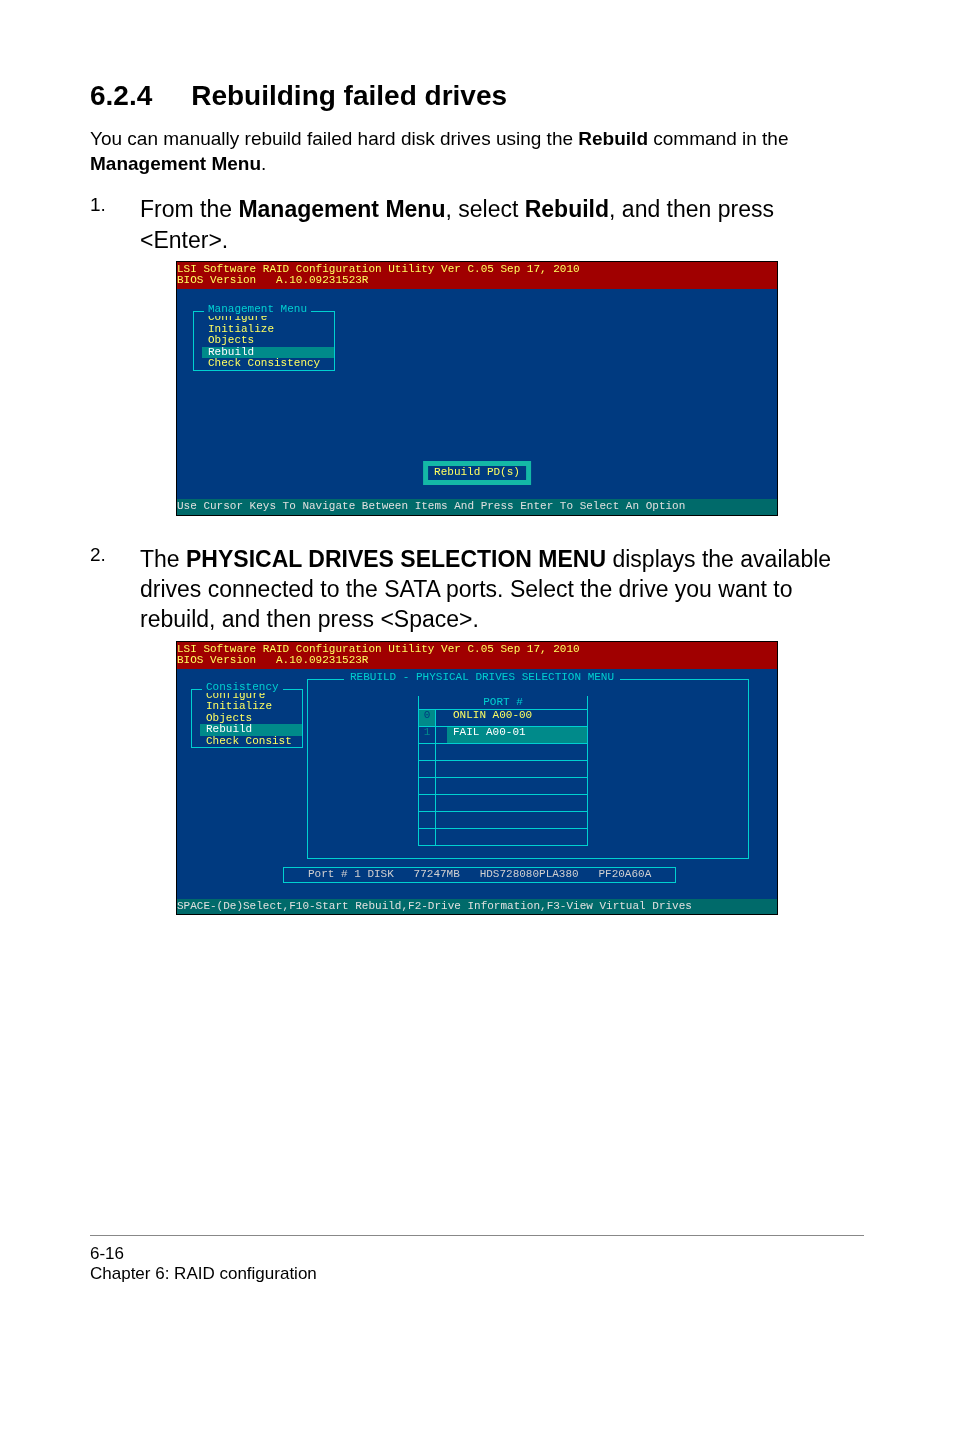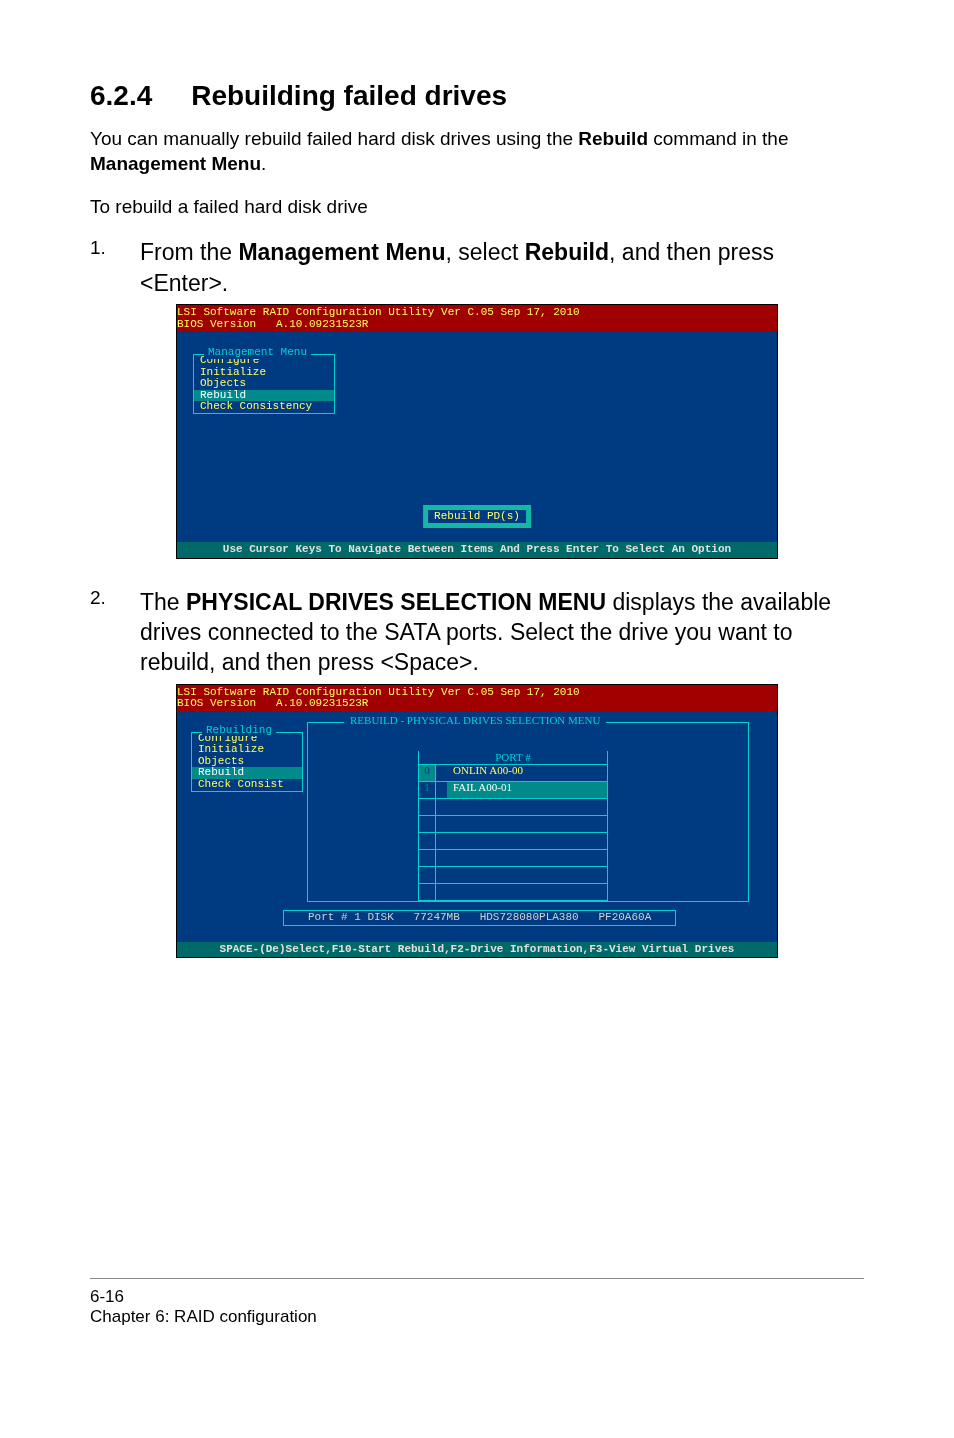--- a/index.html
+++ b/index.html
@@ -55,24 +55,22 @@
     white-space: pre;
   }
   .bios-main {
     position: relative;
     height: 210px;
     color: #ffff60;
   }
   .bios-footer {
     background: #006a6a;
     color: #e0e0e0;
-    text-align: center;
     padding: 2px 0;
     white-space: pre;
-    font-weight: bold;
   }
   .mgmt-menu {
     position: absolute;
     top: 22px;
     left: 16px;
     border: 1px solid #00d0d0;
     background: #003a80;
     padding: 0;
     width: 140px;
   }
@@ -83,20 +81,21 @@
     background: #003a80;
     padding: 0 4px;
     color: #00d0d0;
     font-size: 11px;
     white-space: nowrap;
   }
   .mgmt-item {
     color: #ffff60;
     padding: 0 6px;
     white-space: nowrap;
+    margin-left: 8px;
   }
   .mgmt-item.selected {
     background: #008a8a;
     color: #ffffff;
   }
   .tooltip-box {
     position: absolute;
     bottom: 14px;
     left: 50%;
     transform: translateX(-50%);
@@ -107,37 +106,36 @@
   }
   .bios-main2 { position: relative; height: 230px; color:#ffff60; }
   .rebuild-panel {
     position: absolute;
     top: 10px;
     left: 130px;
     width: 440px;
     height: 178px;
     border: 1px solid #00d0d0;
     background: #003a80;
-    font-family: Liberation Serif, serif;
   }
   .rebuild-panel .panel-title {
     position: absolute;
     top: -8px;
     left: 36px;
     background: #003a80;
     padding: 0 6px;
     color: #00d0d0;
     font-size: 11px;
     white-space: nowrap;
   }
   .port-table {
     position: absolute;
-    top: 28px;
+    top: 16px;
     left: 110px;
-    width: 190px;
+    width: 170px;
   }
   .port-header {
     background: #003a80;
     color: #00d0d0;
     text-align: center;
     border-bottom: 1px solid #00d0d0;
     border-left: 1px solid #00d0d0;
     border-right: 1px solid #00d0d0;
     padding: 1px 0;
   }
@@ -199,21 +197,20 @@
 
   <h2 class="section-title">
     <span>6.2.4</span>&nbsp;&nbsp;&nbsp;&nbsp;
     <span>Rebuilding failed drives</span>
   </h2>
 
   <p class="body-text">
     <span>You can manually rebuild failed hard disk drives using the </span><span class="bold">Rebuild</span><span> command in the </span><span class="bold">Management Menu</span><span>.</span>
   </p>
 
-  <p class="body-text">To rebuild a failed hard disk drive</p>
 
   <div class="step">
     <div class="step-num">1.</div>
     <div class="step-text">
       <span>From the </span><span class="bold">Management Menu</span><span>, select </span><span class="bold">Rebuild</span><span>, and then press &lt;Enter&gt;.</span>
     </div>
   </div>
 
   <div class="bios-box">
     <div class="bios-header"><span>LSI Software RAID Configuration Utility Ver C.05 Sep 17, 2010</span>
@@ -238,21 +235,21 @@
       <span>The </span><span class="bold">PHYSICAL DRIVES SELECTION MENU</span><span> displays the available drives connected to the SATA ports. Select the drive you want to rebuild, and then press &lt;Space&gt;.</span>
     </div>
   </div>
 
   <div class="bios-box">
     <div class="bios-header"><span>LSI Software RAID Configuration Utility Ver C.05 Sep 17, 2010</span>
 <span>BIOS Version   A.10.09231523R</span></div>
     <div class="bios-main2">
 
       <div class="mgmt-menu narrow">
-        <div class="mgmt-title">Rebuilding</div>
+        <div class="mgmt-title">Consistency</div>
         <div class="mgmt-item">Configure</div>
         <div class="mgmt-item">Initialize</div>
         <div class="mgmt-item">Objects</div>
         <div class="mgmt-item selected">Rebuild</div>
         <div class="mgmt-item">Check Consist</div>
       </div>
 
       <div class="rebuild-panel">
         <div class="panel-title">REBUILD - PHYSICAL DRIVES SELECTION MENU</div>
         <div class="port-table">

